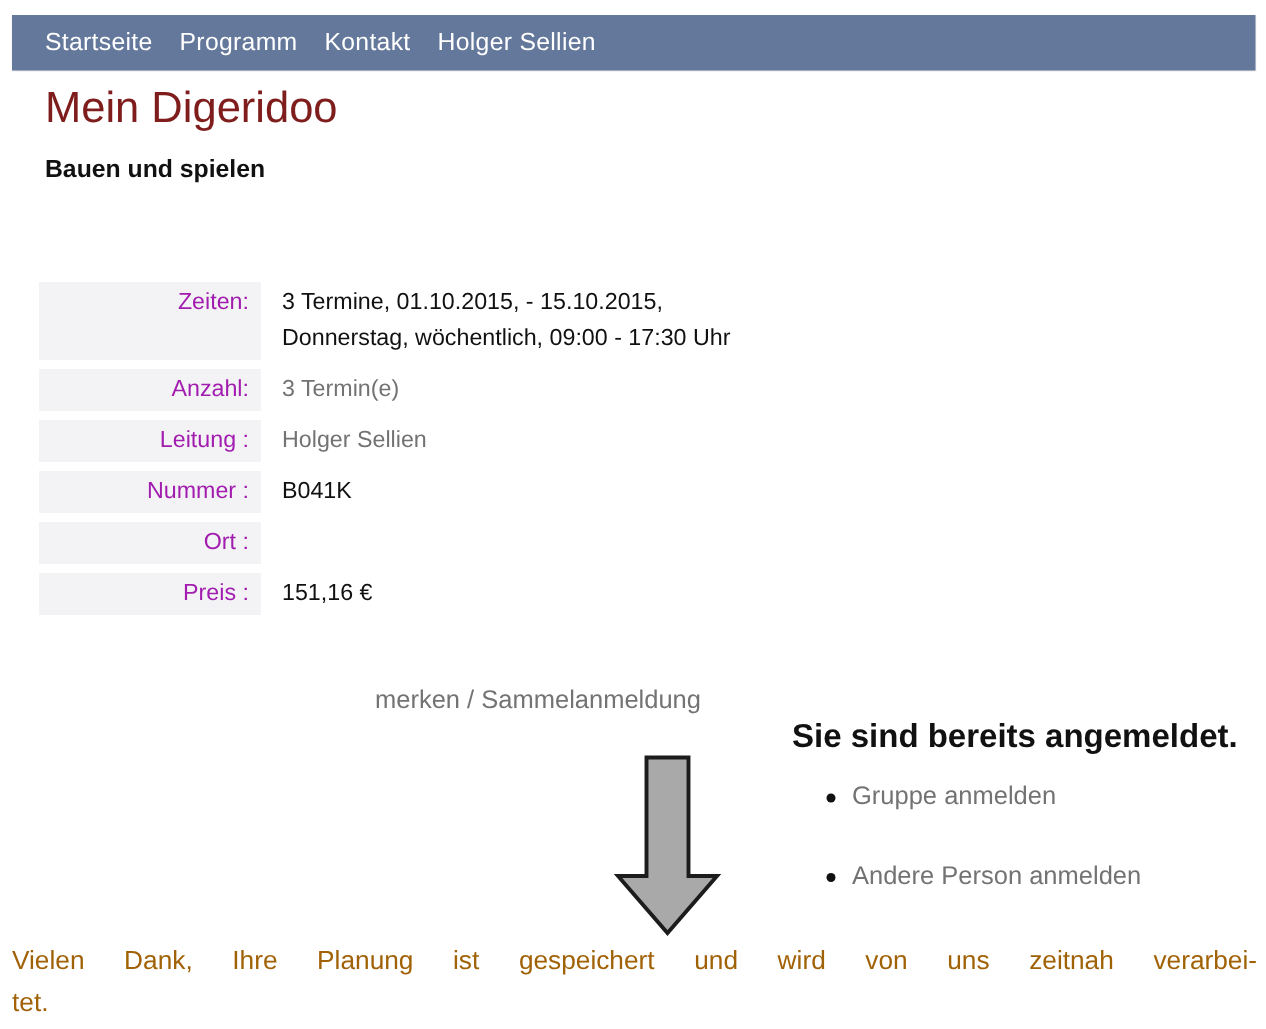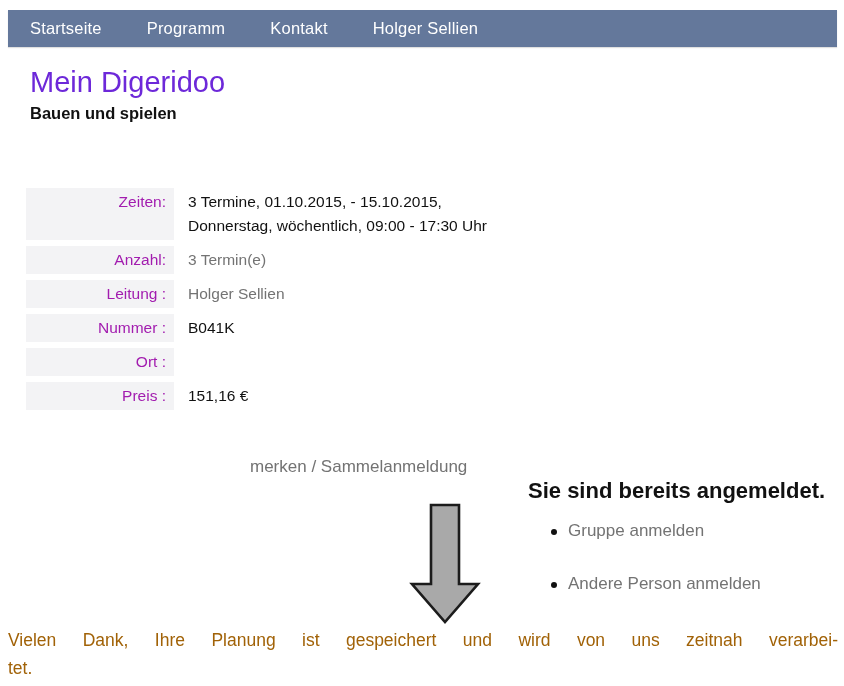--- a/index.html
+++ b/index.html
@@ -11,32 +11,32 @@
     overflow: hidden;
     color: #1a1a1a;
   }
   .page { position: absolute; inset: 0; }
 
   
   .navbar {
     position: absolute; left: 8px; top: 10px; width: 829px; height: 37px;
     background: #64789b;
     display: flex; align-items: center;
-    padding-left: 22px; gap: 45px;
+    padding-left: 22px; gap: 18px;
     box-shadow: 0 1px 1px rgba(0,0,0,0.12);
   }
   .nav-item {
     color: #ffffff; font-size: 16.5px; letter-spacing: 0.2px;
     cursor: pointer; white-space: nowrap; text-decoration: none;
   }
 
   
   .page-title {
-    position: absolute; left: 30px; top: 66px;
-    font-size: 29px; font-weight: 400; color: #6d28d9;
+    position: absolute; left: 30px; top: 56px;
+    font-size: 29px; font-weight: 400; color: #7f1d1d;
   }
   .page-subtitle {
     position: absolute; left: 30px; top: 104px;
     font-size: 16.5px; font-weight: 700; color: #111111;
   }
 
   
   .details-table {
     position: absolute; left: 26px; top: 188px;
     border-collapse: collapse;

